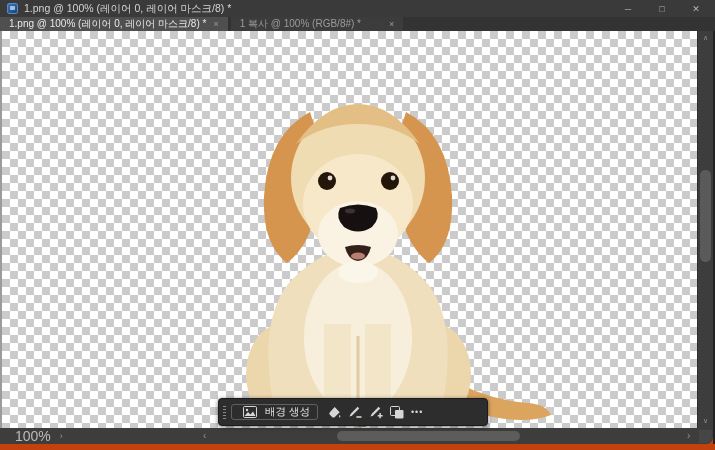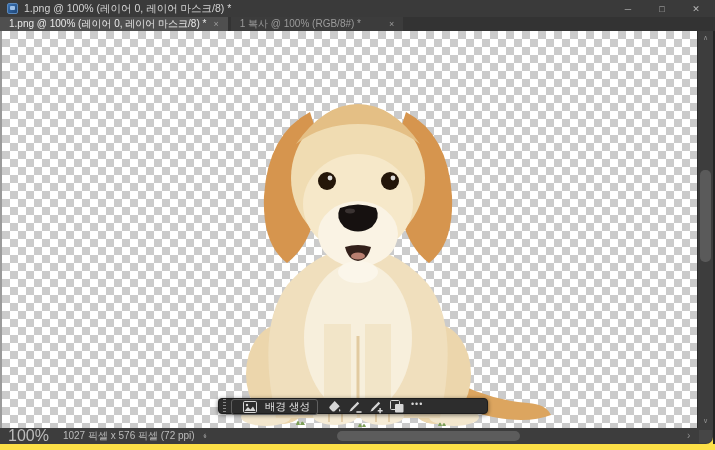--- a/index.html
+++ b/index.html
@@ -1,18 +1,18 @@
 <!DOCTYPE html>
 <html><head>
 <meta charset="utf-8">
 <style>
   * { margin:0; padding:0; box-sizing:border-box; }
   html,body { width:715px; height:450px; background:#191919; overflow:hidden;
               font-family:"Liberation Sans","DejaVu Sans",sans-serif; }
-  .window { position:relative; width:715px; height:450px; background:#fde047; }
+  .window { position:relative; width:715px; height:450px; background:#c2410c; }
 
   
   .titlebar { position:absolute; top:0; left:0; width:715px; height:17px;
               background:#3a3a3a; display:flex; align-items:center; z-index:10; }
   .doc-icon { width:11px; height:11px; margin:0 6px 0 7px; border-radius:2px;
               background:linear-gradient(135deg,#3a74b8,#1d4474);
               border:1px solid #5c89bb; position:relative; flex:0 0 auto; }
   .doc-icon::after { content:""; position:absolute; left:2px; top:2px; width:5px; height:4px;
               background:#9cc0e8; border-radius:1px; }
   .title-text { font-size:10.5px; color:#d4d4d4; white-space:nowrap; }
@@ -45,37 +45,37 @@
              font-size:7px; line-height:10px; }
   .vthumb { position:absolute; top:139px; left:2px; width:11px; height:92px;
             background:#5a5a5a; border-radius:5px; }
   .right-edge { position:absolute; top:31px; left:713px; width:2px; height:413px;
                 background:#232323; z-index:9; }
 
   
   .statusbar { position:absolute; top:428px; left:0; width:713px; height:16px;
                background:#3d3d3d; display:flex; align-items:center;
                border-bottom-right-radius:7px; z-index:10; }
-  .zoom-field { margin-left:8px; font-size:16px; color:#bcbcbc; }
+  .zoom-field { margin-left:15px; font-size:14px; color:#bcbcbc; }
   .doc-info { margin-left:14px; font-size:10px; color:#bcbcbc; white-space:nowrap; }
   .popup-arrow { margin-left:9px; color:#9a9a9a; font-size:9px; }
   .h-left { position:absolute; left:203px; top:0; height:16px; line-height:16px;
             color:#919191; font-size:10px; }
   .h-right { position:absolute; left:687px; top:0; height:16px; line-height:16px;
              color:#919191; font-size:10px; }
   .hthumb { position:absolute; left:337px; top:3px; width:183px; height:10px;
             background:#5c5c5c; border-radius:5px; }
   .corner-box { position:absolute; left:699px; top:430px; width:13px; height:13px;
                 background:#464646; border-bottom-right-radius:6px; z-index:11; }
 
   
-  .taskbar { position:absolute; left:218px; top:398px; width:270px; height:16px;
+  .taskbar { position:absolute; left:218px; top:398px; width:270px; height:28px;
              background:#2d2d2d; border:1px solid #1c1c1c; border-radius:4px;
              box-shadow:0 1px 4px rgba(0,0,0,.55);
-             display:flex; align-items:flex-start; z-index:20; }
+             display:flex; align-items:center; z-index:20; }
   .grip { display:flex; flex-direction:column; gap:2px; margin:0 5px 0 4px; }
   .grip i { display:block; width:3px; height:1px; background:#8a8a8a; }
   .tb-btn { display:flex; align-items:center; gap:5px; border:1px solid #606060;
             border-radius:3px; padding:1px 7px; height:16px; margin-right:6px;
             color:#e3e3e3; font-size:10.5px; white-space:nowrap; background:transparent; }
   .tool-ico { width:15px; height:15px; margin:0 3px; display:flex; align-items:center;
               justify-content:center; }
   .more-btn { color:#d6d6d6; font-size:9px; letter-spacing:1px; margin:0 5px 0 3px; }
 </style>
 </head>
@@ -153,21 +153,20 @@
 
   <div class="vscroll">
     <span class="v-arrow" style="top:2px">∧</span>
     <div class="vthumb"></div>
     <span class="v-arrow" style="bottom:2px">∨</span>
   </div>
   <div class="right-edge"></div>
 
   <div class="statusbar">
     <span class="zoom-field">100%</span>
-    <span class="doc-info">1027 픽셀 x 576 픽셀 (72 ppi)</span>
     <span class="popup-arrow">›</span>
     <span class="h-left">‹</span>
     <div class="hthumb"></div>
     <span class="h-right">›</span>
   </div>
   <div class="corner-box"></div>
 
   <div class="taskbar">
     <span class="grip">
         <i></i>

